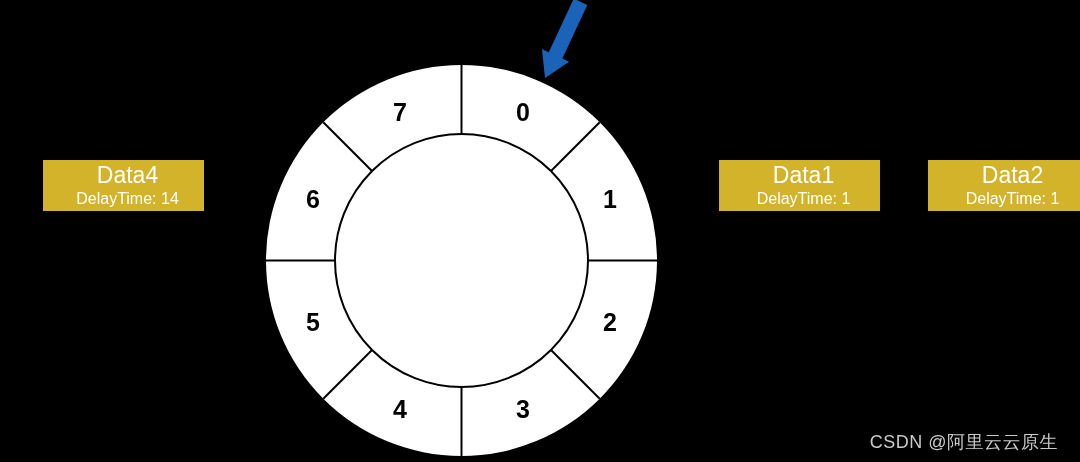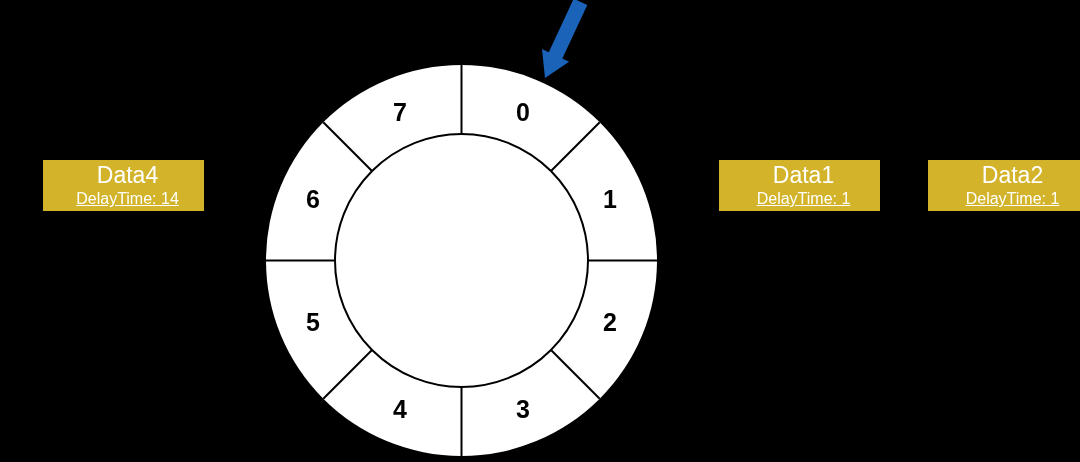--- a/index.html
+++ b/index.html
@@ -47,21 +47,20 @@
   .card-data4 { left: 43px; }
   .card-data1 { left: 703px; margin-left: 16px; }
   .card-data2 { left: 928px; }
   .task-title {
     font-size: 23px;
     line-height: 1.1;
   }
   .task-subtitle {
     font-size: 16px;
     line-height: 1.1;
-    text-decoration: underline;
   }
   .watermark {
     position: absolute;
     top: 430px;
     right: 22px;
     font-size: 18px;
     color: #C9C9C9;
     letter-spacing: 0.5px;
     white-space: nowrap;
   }
@@ -112,14 +111,15 @@
   <div class="task-card card-data1">
     <div class="task-title">Data1</div>
     <div class="task-subtitle">DelayTime: 1</div>
   </div>
 
   <div class="task-card card-data2">
     <div class="task-title">Data2</div>
     <div class="task-subtitle">DelayTime: 1</div>
   </div>
 
+  <div class="watermark">CSDN @阿里云云原生</div>
 
 </div>
 
 </body></html>

